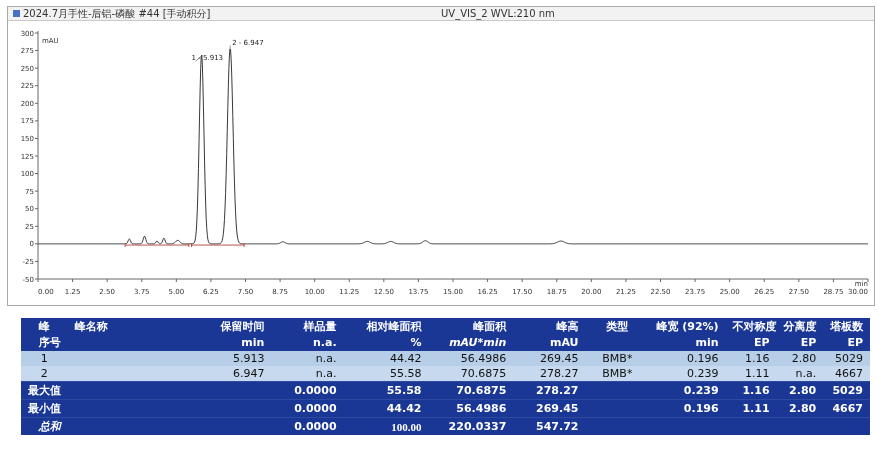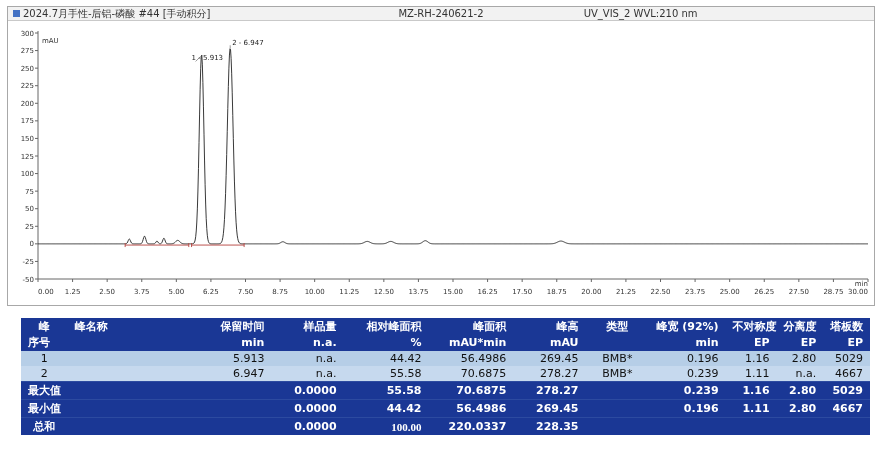--- a/index.html
+++ b/index.html
@@ -33,21 +33,20 @@
 </style>
 </head>
 <body>
 
 <div class="panel">
   <div class="panel-header">
     <span class="h-left">
       <span class="hicon"></span>
       <span>2024.7月手性-后铝-磷酸 #44 [手动积分]</span>
     </span>
-    <span class="h-center">MZ-RH-240621-2</span>
     <span class="h-right">UV_VIS_2 WVL:210 nm</span>
   </div>
   <svg id="chromatogram" width="868" height="284">
       <line x1="30" y1="10" x2="30" y2="258" stroke="#666" stroke-width="1"></line>
       <line x1="30" y1="258" x2="860" y2="258" stroke="#666" stroke-width="1"></line>
       <line x1="27" y1="12" x2="30" y2="12" stroke="#666" stroke-width="1"></line>
       <text x="26" y="14.5" text-anchor="end" font-size="7" fill="#333">300</text>
       <line x1="27" y1="29.571428571428573" x2="30" y2="29.571428571428573" stroke="#666" stroke-width="1"></line>
       <text x="26" y="32.07142857142857" text-anchor="end" font-size="7" fill="#333">275</text>
       <line x1="27" y1="47.142857142857146" x2="30" y2="47.142857142857146" stroke="#666" stroke-width="1"></line>
@@ -166,26 +165,26 @@
         <th style="text-align: right;">相对峰面积</th>
         <th style="text-align: right;">峰面积</th>
         <th style="text-align: right;">峰高</th>
         <th style="text-align: center;">类型</th>
         <th style="text-align: right;">峰宽 (92%)</th>
         <th style="text-align: left;">不对称度</th>
         <th style="text-align: center;">分离度</th>
         <th style="text-align: right;">塔板数</th>
       </tr>
       <tr class="hdr2">
-        <th style="text-align: left; font-family: Liberation Serif, serif;">序号</th>
+        <th style="text-align: right; font-family: Liberation Serif, serif;">序号</th>
         <th style="text-align: left;"></th>
         <th style="text-align: right;">min</th>
         <th style="text-align: right;">n.a.</th>
         <th style="text-align: right;">%</th>
-        <th style="text-align: right;">mAU*min</th>
+        <th style="text-align: right; font-style: italic;">mAU*min</th>
         <th style="text-align: right;">mAU</th>
         <th style="text-align: center;"></th>
         <th style="text-align: right;">min</th>
         <th style="text-align: right;">EP</th>
         <th style="text-align: right;">EP</th>
         <th style="text-align: right;">EP</th>
       </tr>
     </thead>
     <tbody>
       <tr class="data-row">
@@ -238,27 +237,27 @@
         <td style="text-align: right;">44.42</td>
         <td style="text-align: right;">56.4986</td>
         <td style="text-align: right;">269.45</td>
         <td style="text-align: center;"></td>
         <td style="text-align: right;">0.196</td>
         <td style="text-align: right;">1.11</td>
         <td style="text-align: right;">2.80</td>
         <td style="text-align: right;">4667</td>
       </tr>
       <tr class="sum-row">
-        <td style="text-align: center;">总和</td>
+        <td style="text-align: right; font-style: italic;">总和</td>
         <td style="text-align: left;"></td>
         <td style="text-align: right;"></td>
         <td style="text-align: right;">0.0000</td>
         <td style="text-align: right; font-family: Liberation Serif, serif;">100.00</td>
         <td style="text-align: right;">220.0337</td>
-        <td style="text-align: right;">228.35</td>
+        <td style="text-align: right;">547.72</td>
         <td style="text-align: center;"></td>
         <td style="text-align: right;"></td>
         <td style="text-align: right;"></td>
         <td style="text-align: right;"></td>
         <td style="text-align: right;"></td>
       </tr>
     </tbody>
   </table>
 
 </body></html>

